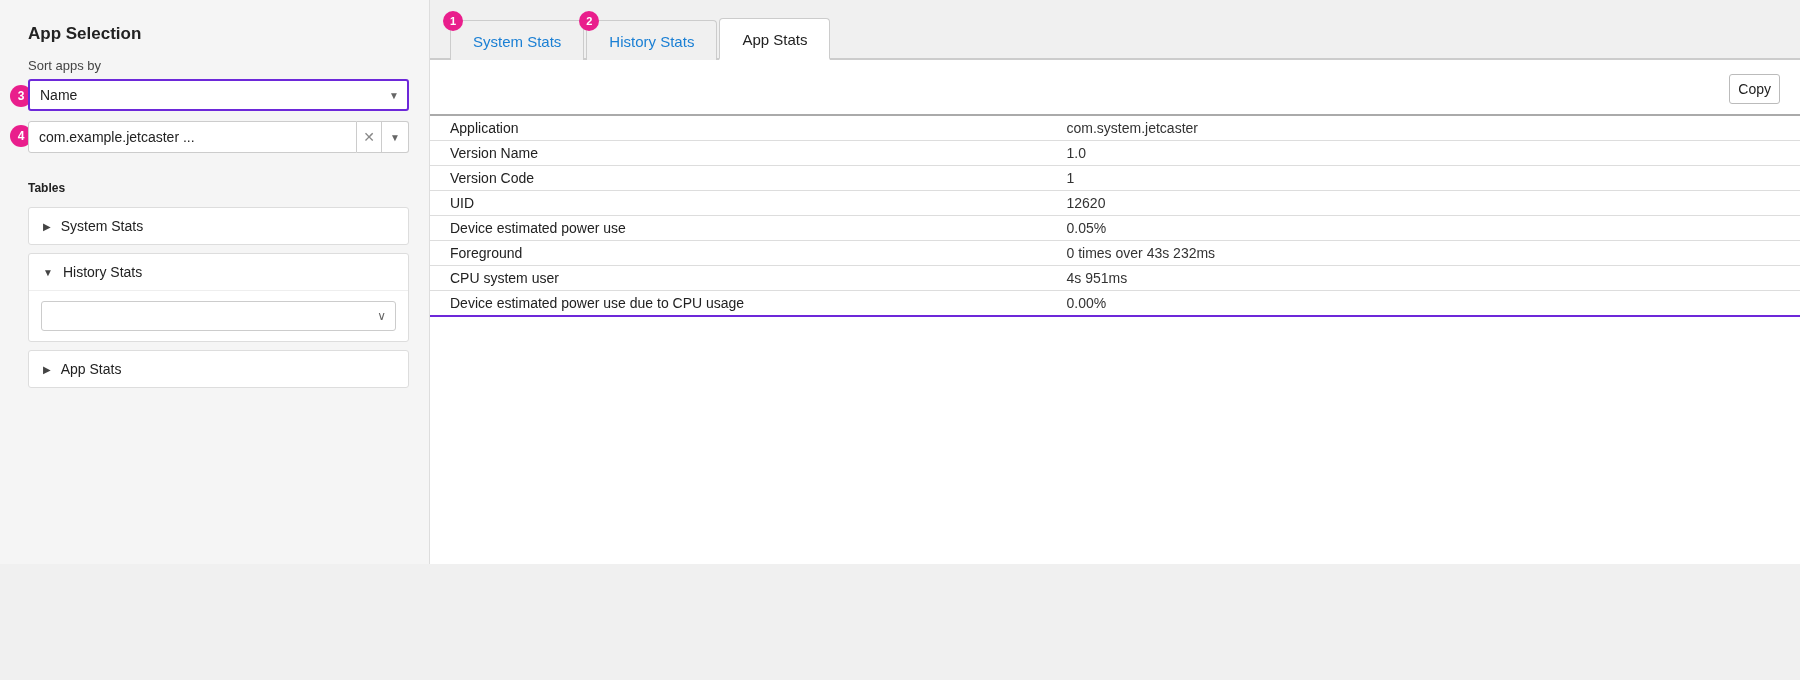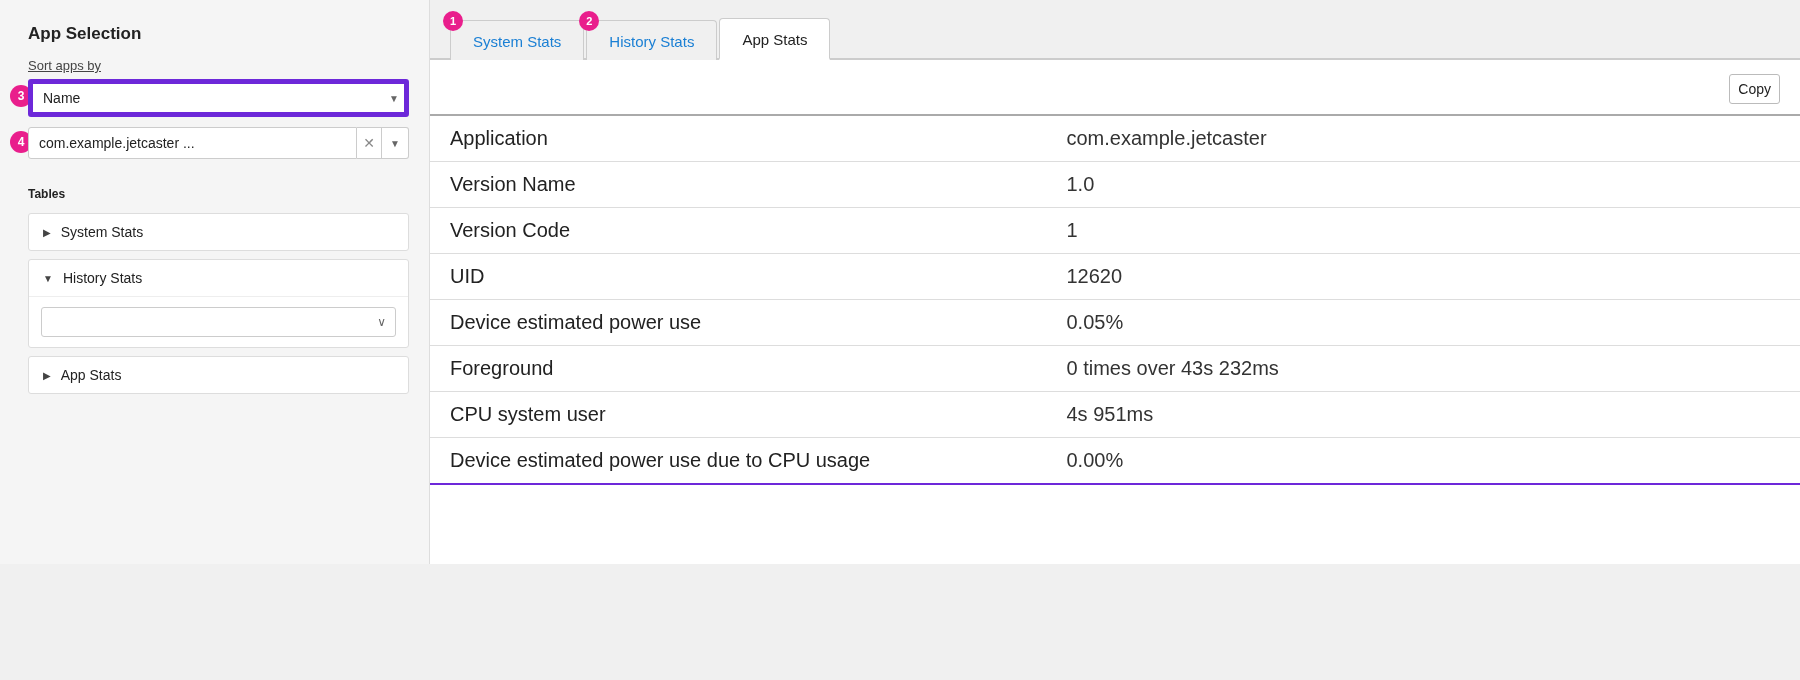--- a/index.html
+++ b/index.html
@@ -28,31 +28,30 @@
     }
     .panel-title {
       font-size: 17px;
       font-weight: 700;
       margin-bottom: 14px;
     }
     .sort-label {
       font-size: 13px;
       color: #444;
       margin-bottom: 6px;
-      text-decoration: underline;
     }
     .sort-select-wrapper {
       position: relative;
       margin-bottom: 10px;
     }
     .sort-select-wrapper select {
       width: 100%;
       padding: 6px 30px 6px 10px;
       font-size: 14px;
-      border: 5px solid #6d28d9;
+      border: 2px solid #6d28d9;
       background: #fff;
       border-radius: 3px;
       appearance: none;
       -webkit-appearance: none;
       cursor: pointer;
       color: #222;
     }
     .sort-select-wrapper::after {
       content: "▼";
       position: absolute;
@@ -252,22 +251,22 @@
       width: 100%;
       border-collapse: collapse;
     }
     .stats-table tr {
       border-top: 1px solid #ddd;
     }
     .stats-table tr:last-child {
       border-bottom: 2px solid #6d28d9;
     }
     .stats-table td {
-      padding: 11px 20px;
-      font-size: 20px;
+      padding: 4px 20px;
+      font-size: 14px;
       color: #222;
     }
     .stats-table td:first-child {
       width: 45%;
       color: #222;
     }
     .stats-table td:last-child {
       color: #333;
     }
     .top-border {
@@ -351,21 +350,21 @@
 
     <div class="content-area">
       <div class="copy-row">
         <button class="copy-btn">Copy</button>
       </div>
 
       <table class="stats-table">
         <tbody id="stats-tbody">
         <tr class="top-border">
               <td>Application</td>
-              <td>com.example.jetcaster</td>
+              <td>com.system.jetcaster</td>
             </tr>
             <tr>
               <td>Version Name</td>
               <td>1.0</td>
             </tr>
             <tr>
               <td>Version Code</td>
               <td>1</td>
             </tr>
             <tr>

